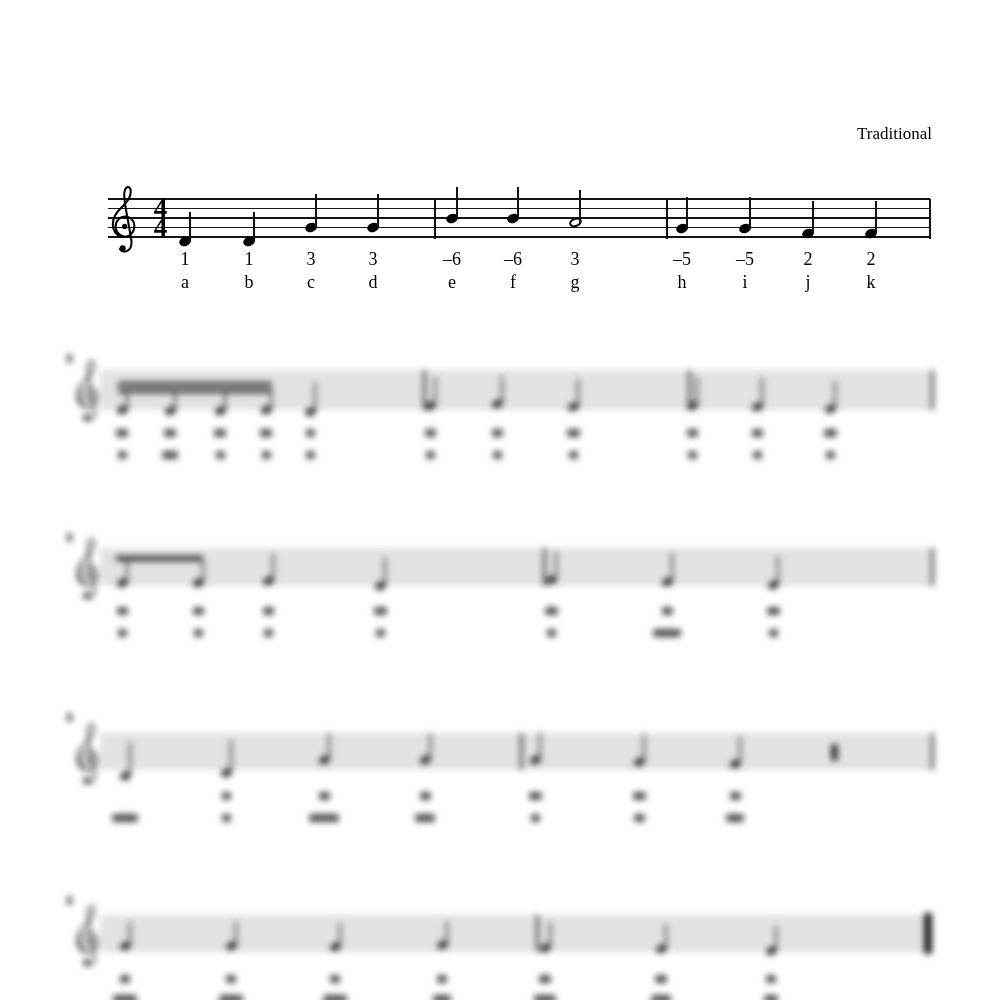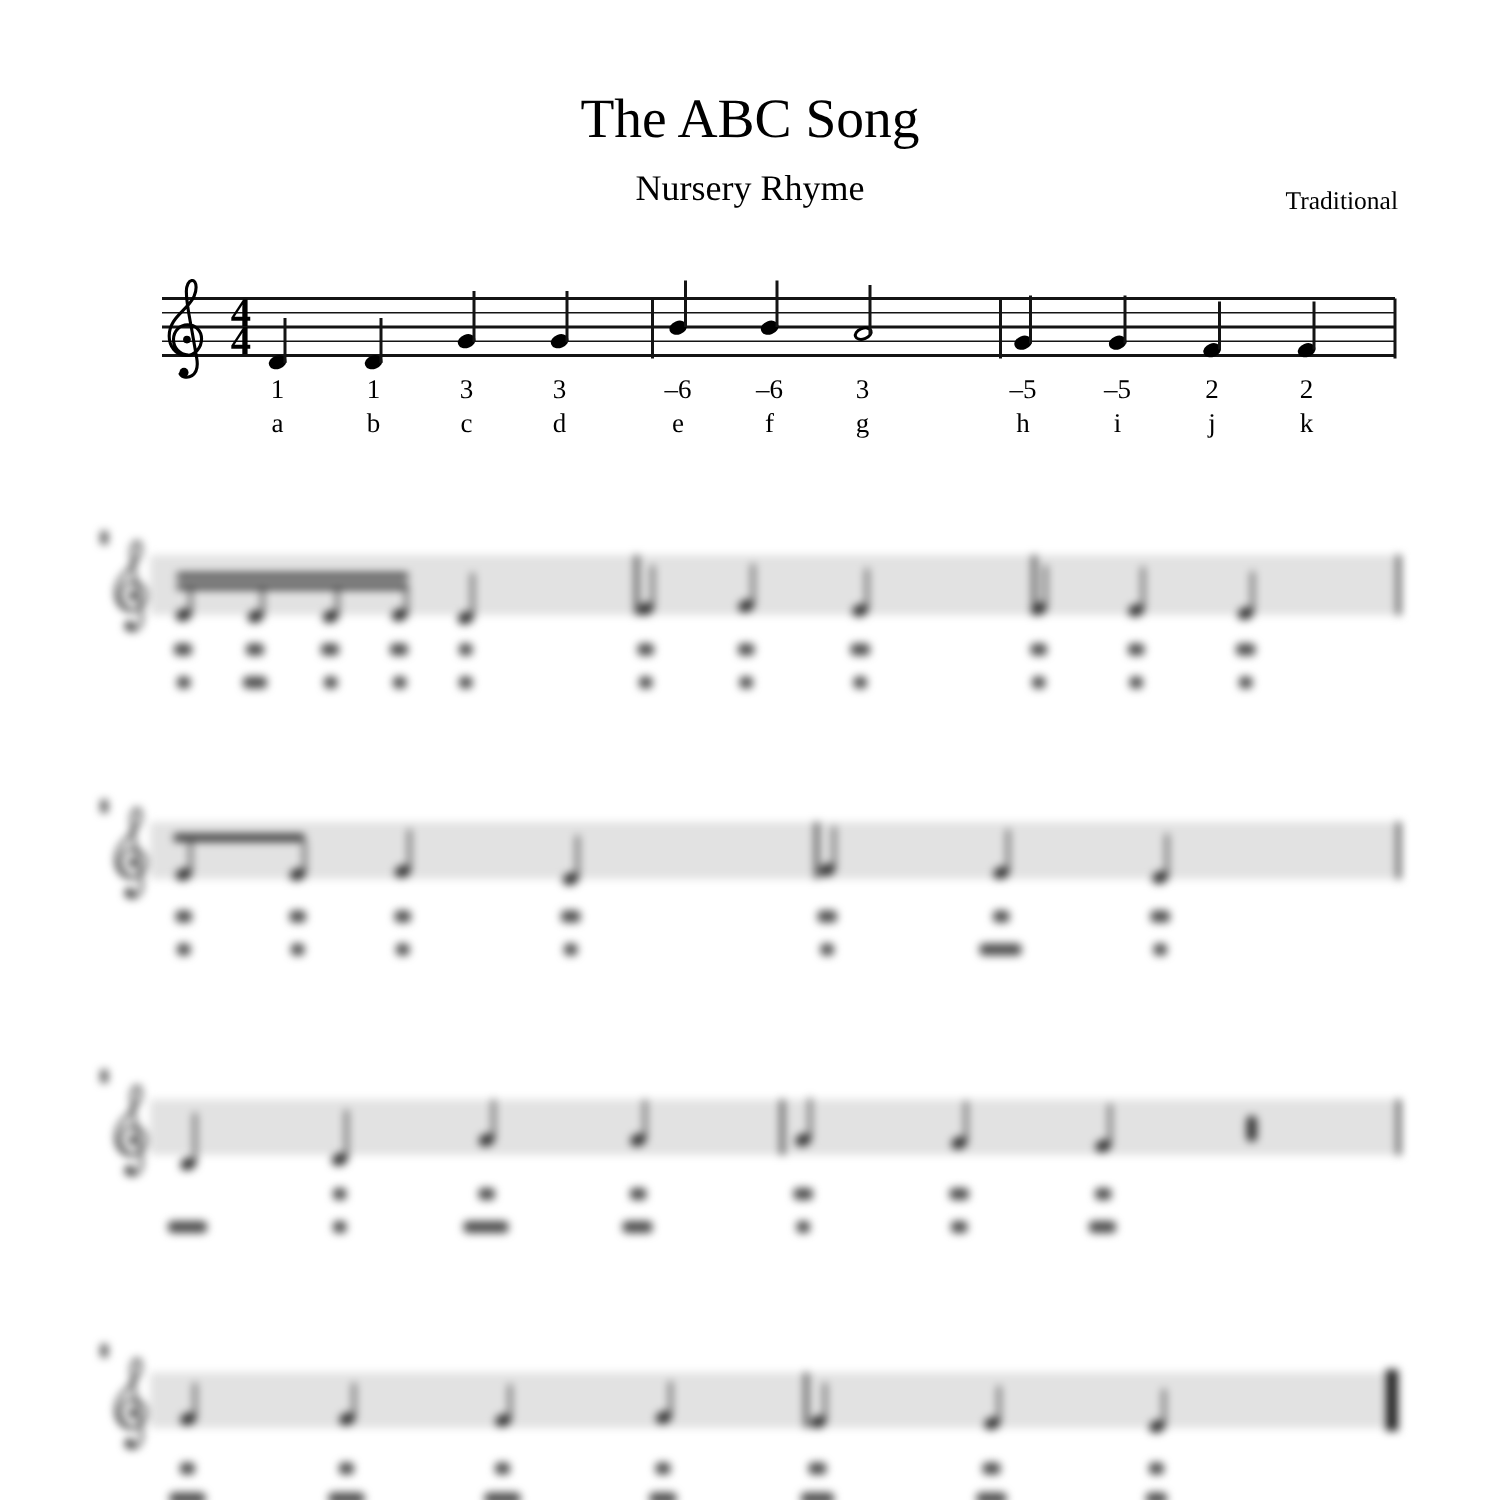--- a/index.html
+++ b/index.html
@@ -34,22 +34,20 @@
   .b-rest{position:absolute;width:7px;background:#333;border-radius:3px;}
   .smudge{position:absolute;height:8px;background:#4e4e4e;border-radius:3px;}
   .speck{position:absolute;width:5px;height:9px;background:#555;border-radius:2px;}
   .clef-mini path,.clef-mini circle{stroke:#333;}
   .clef-mini .fill{fill:#333;}
 </style>
 </head>
 <body>
 
 <div class="page">
-  <div class="title">The ABC Song</div>
-  <div class="subtitle">Nursery Rhyme</div>
   <div class="composer">Traditional</div>
 
   <div id="system1">
       <div class="staff-line" style="left: 108px; top: 198.15px; width: 822px;"></div>
       <div class="staff-line" style="left: 108px; top: 207.65px; width: 822px;"></div>
       <div class="staff-line" style="left: 108px; top: 217.15px; width: 822px;"></div>
       <div class="staff-line" style="left: 108px; top: 226.65px; width: 822px;"></div>
       <div class="staff-line" style="left: 108px; top: 236.15px; width: 822px;"></div>
       <div class="barline" style="left: 434px; top: 199px; height: 39.5px;"></div>
       <div class="barline" style="left: 666px; top: 199px; height: 39.5px;"></div>

